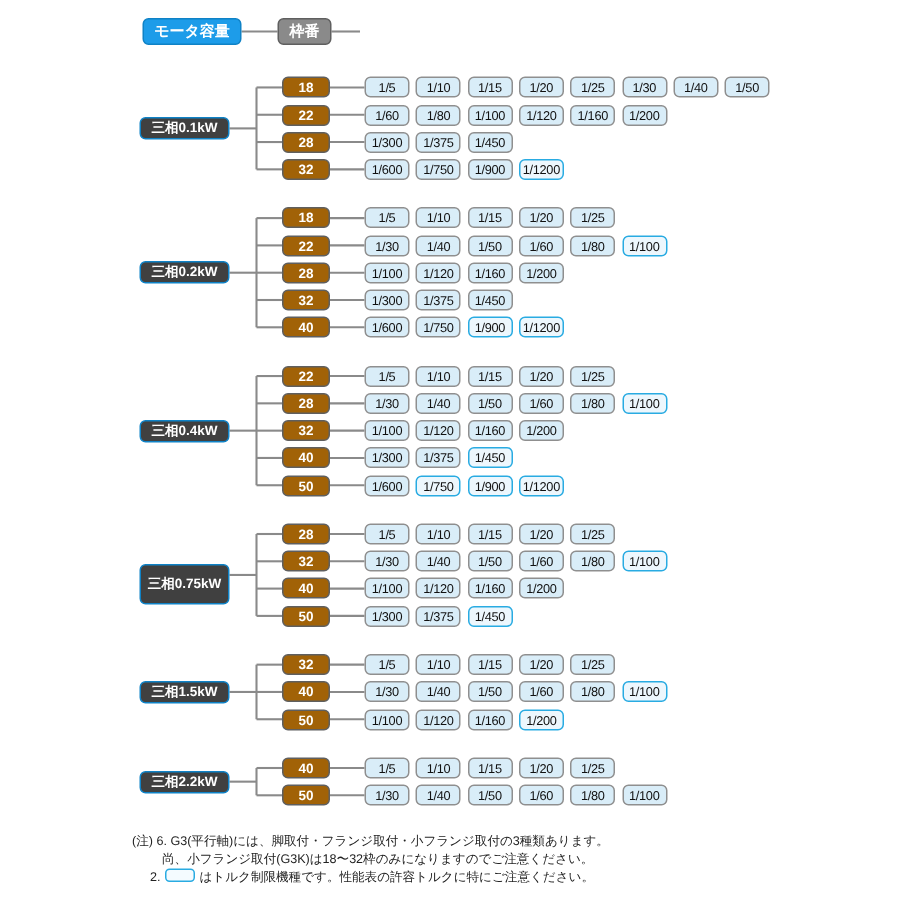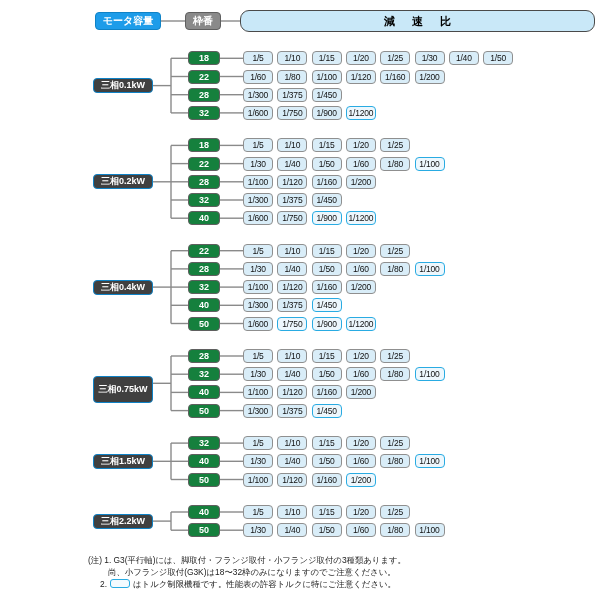--- a/index.html
+++ b/index.html
@@ -11,21 +11,21 @@
   #connectors{position:absolute;left:0;top:0;width:600px;height:600px;z-index:0;}
   .cellbox{
     display:flex;align-items:center;justify-content:center;
     white-space:nowrap;z-index:2;box-sizing:border-box;
   }
   .motor-btn{
     background:#404040;border:1.5px solid #0f82c6;border-radius:4px;
     color:#fff;font-weight:bold;font-size:9px;
   }
   .frame-btn{
-    background:#15803d;border:1.5px solid #5f5f5f;border-radius:4px;
+    background:#a16207;border:1.5px solid #5f5f5f;border-radius:4px;
     color:#fff;font-weight:bold;font-size:9px;
   }
   .rbox{
     background:#d9edf8;border:1.3px solid #8f8f8f;border-radius:4px;
     color:#111;font-size:8.5px;letter-spacing:-0.2px;
   }
   .rbox.hl{
     background:#edf7fd;border:1.6px solid #29abe2;
   }
   .hdr-motor{
@@ -115,21 +115,20 @@
       <line x1="171" y1="512" x2="171" y2="530.2" stroke="#8a8a8a" stroke-width="1.4"></line>
       <line x1="153" y1="521.1" x2="171" y2="521.1" stroke="#8a8a8a" stroke-width="1.4"></line>
       <line x1="171" y1="512" x2="188" y2="512" stroke="#8a8a8a" stroke-width="1.4"></line>
       <line x1="220" y1="512" x2="243" y2="512" stroke="#8a8a8a" stroke-width="1.4"></line>
       <line x1="171" y1="530.2" x2="188" y2="530.2" stroke="#8a8a8a" stroke-width="1.4"></line>
       <line x1="220" y1="530.2" x2="243" y2="530.2" stroke="#8a8a8a" stroke-width="1.4"></line>
     </svg>
 
   <div class="abs cellbox hdr-motor">モータ容量</div>
   <div class="abs cellbox hdr-frame">枠番</div>
-  <div class="abs cellbox hdr-ratio">減 速 比</div>
 
   <div id="groups">
       <div class="abs cellbox motor-btn" style="left: 93px; top: 78.1px; width: 60px; height: 15px;">三相0.1kW</div>
       <div class="abs cellbox frame-btn" style="left: 188px; top: 51.3px; width: 32px; height: 14px;">18</div>
       <div class="abs cellbox rbox" style="left: 243px; top: 51.3px; width: 30px; height: 14px;">1/5</div>
       <div class="abs cellbox rbox" style="left: 277.3px; top: 51.3px; width: 30px; height: 14px;">1/10</div>
       <div class="abs cellbox rbox" style="left: 311.6px; top: 51.3px; width: 30px; height: 14px;">1/15</div>
       <div class="abs cellbox rbox" style="left: 345.9px; top: 51.3px; width: 30px; height: 14px;">1/20</div>
       <div class="abs cellbox rbox" style="left: 380.2px; top: 51.3px; width: 30px; height: 14px;">1/25</div>
       <div class="abs cellbox rbox" style="left: 414.5px; top: 51.3px; width: 30px; height: 14px;">1/30</div>
@@ -259,17 +258,17 @@
       <div class="abs cellbox frame-btn" style="left: 188px; top: 523.2px; width: 32px; height: 14px;">50</div>
       <div class="abs cellbox rbox" style="left: 243px; top: 523.2px; width: 30px; height: 14px;">1/30</div>
       <div class="abs cellbox rbox" style="left: 277.3px; top: 523.2px; width: 30px; height: 14px;">1/40</div>
       <div class="abs cellbox rbox" style="left: 311.6px; top: 523.2px; width: 30px; height: 14px;">1/50</div>
       <div class="abs cellbox rbox" style="left: 345.9px; top: 523.2px; width: 30px; height: 14px;">1/60</div>
       <div class="abs cellbox rbox" style="left: 380.2px; top: 523.2px; width: 30px; height: 14px;">1/80</div>
       <div class="abs cellbox rbox" style="left: 414.5px; top: 523.2px; width: 30px; height: 14px;">1/100</div>
     </div>
 
   <div class="notes">
-    <div class="note-line" style="left:88px;top:555px;">(注) 1. G3(平行軸)には、脚取付・フランジ取付・小フランジ取付の3種類あります。</div>
+    <div class="note-line" style="left:88px;top:555px;">(注) 6. G3(平行軸)には、脚取付・フランジ取付・小フランジ取付の3種類あります。</div>
     <div class="note-line" style="left:108px;top:567px;">尚、小フランジ取付(G3K)は18〜32枠のみになりますのでご注意ください。</div>
     <div class="note-line" style="left:100px;top:579px;"><span>2.</span><span class="legend-swatch"></span><span>はトルク制限機種です。性能表の許容トルクに特にご注意ください。</span></div>
   </div>
 </div>
 
 </body></html>

